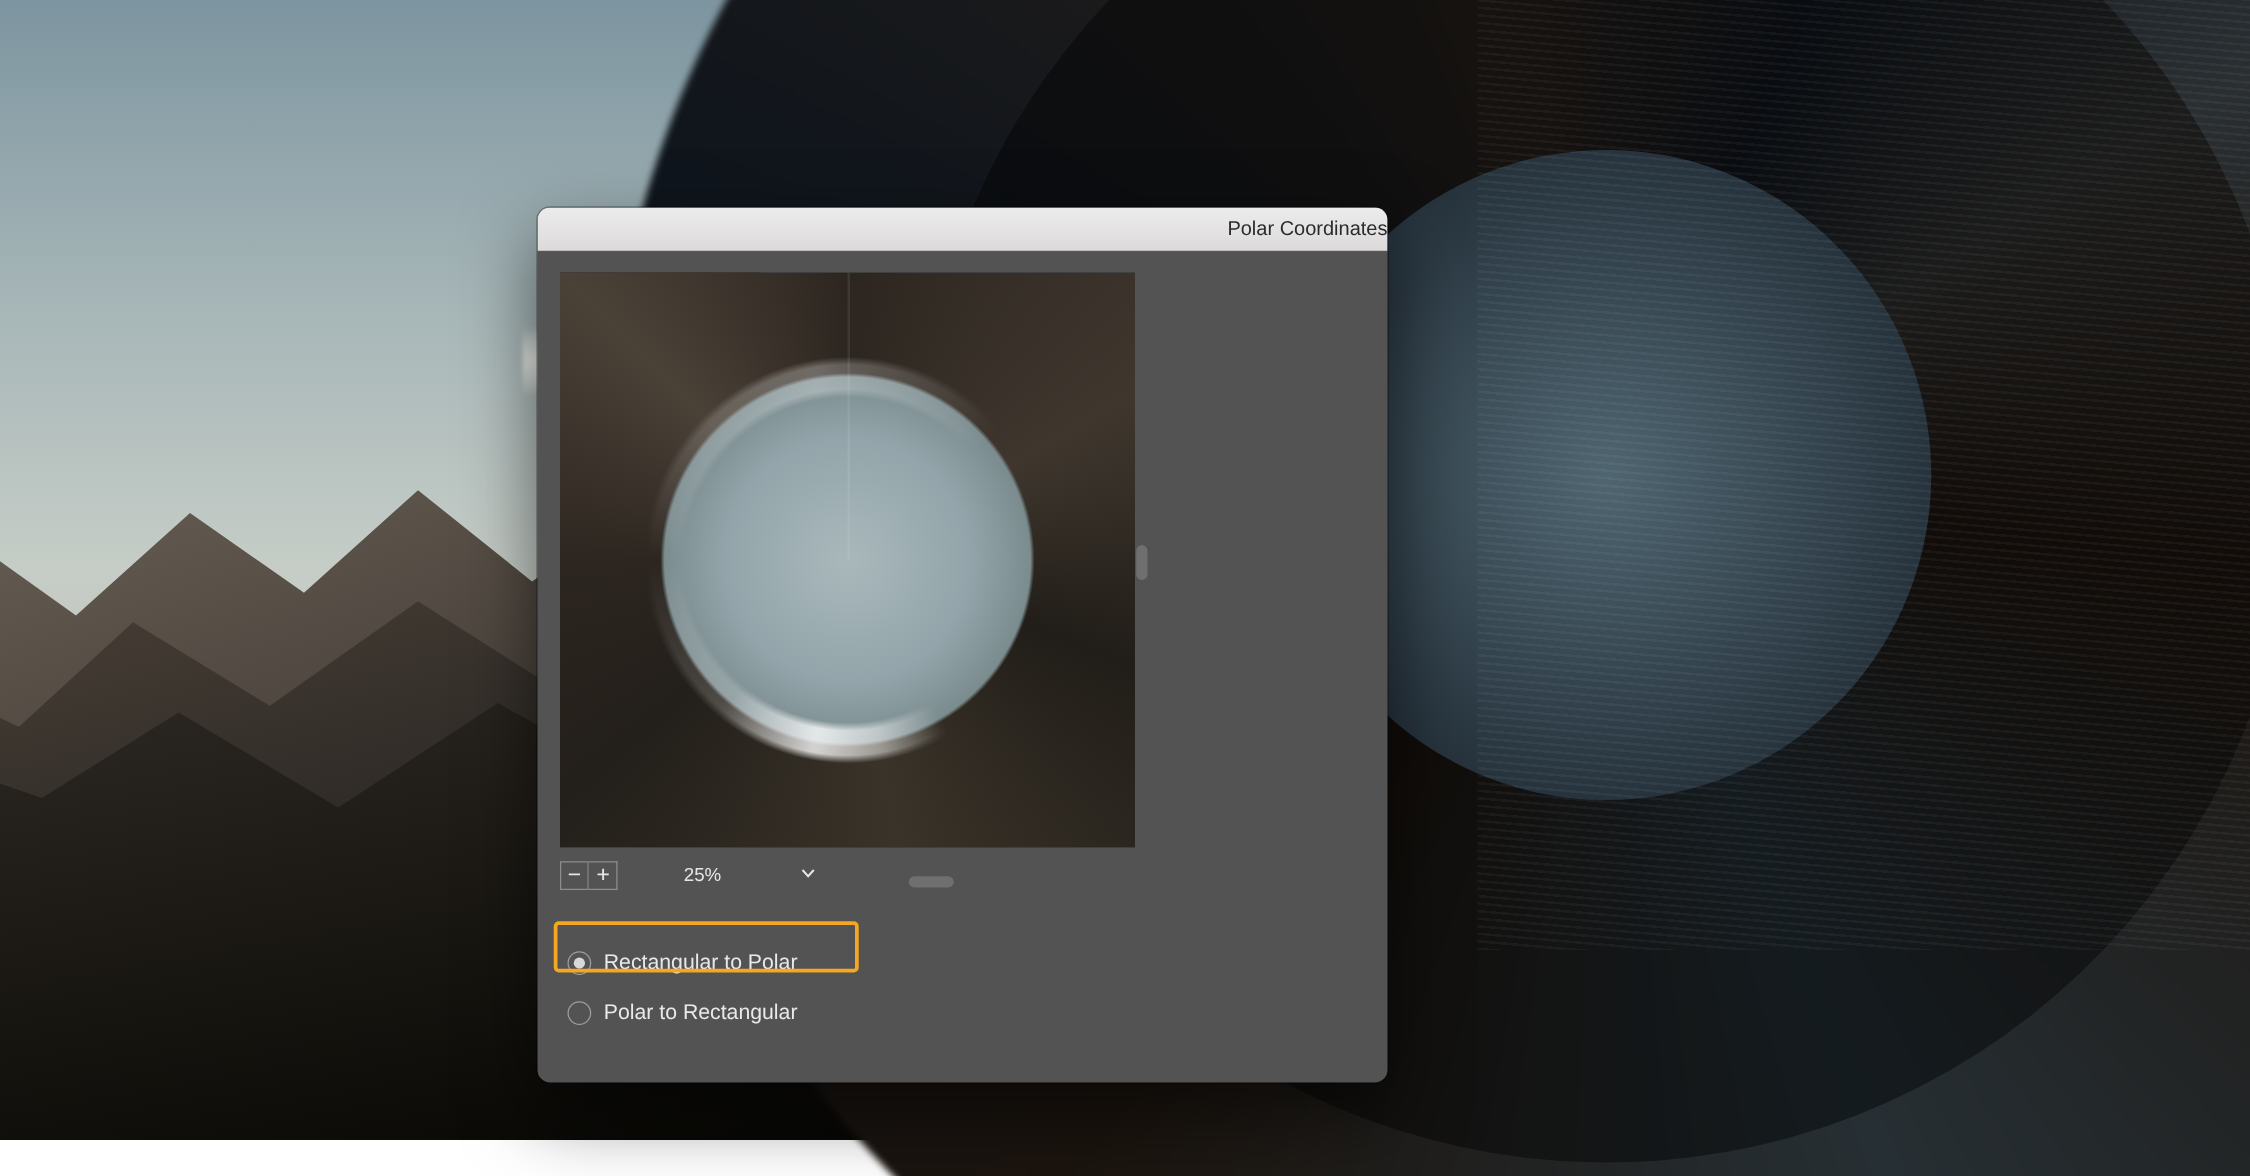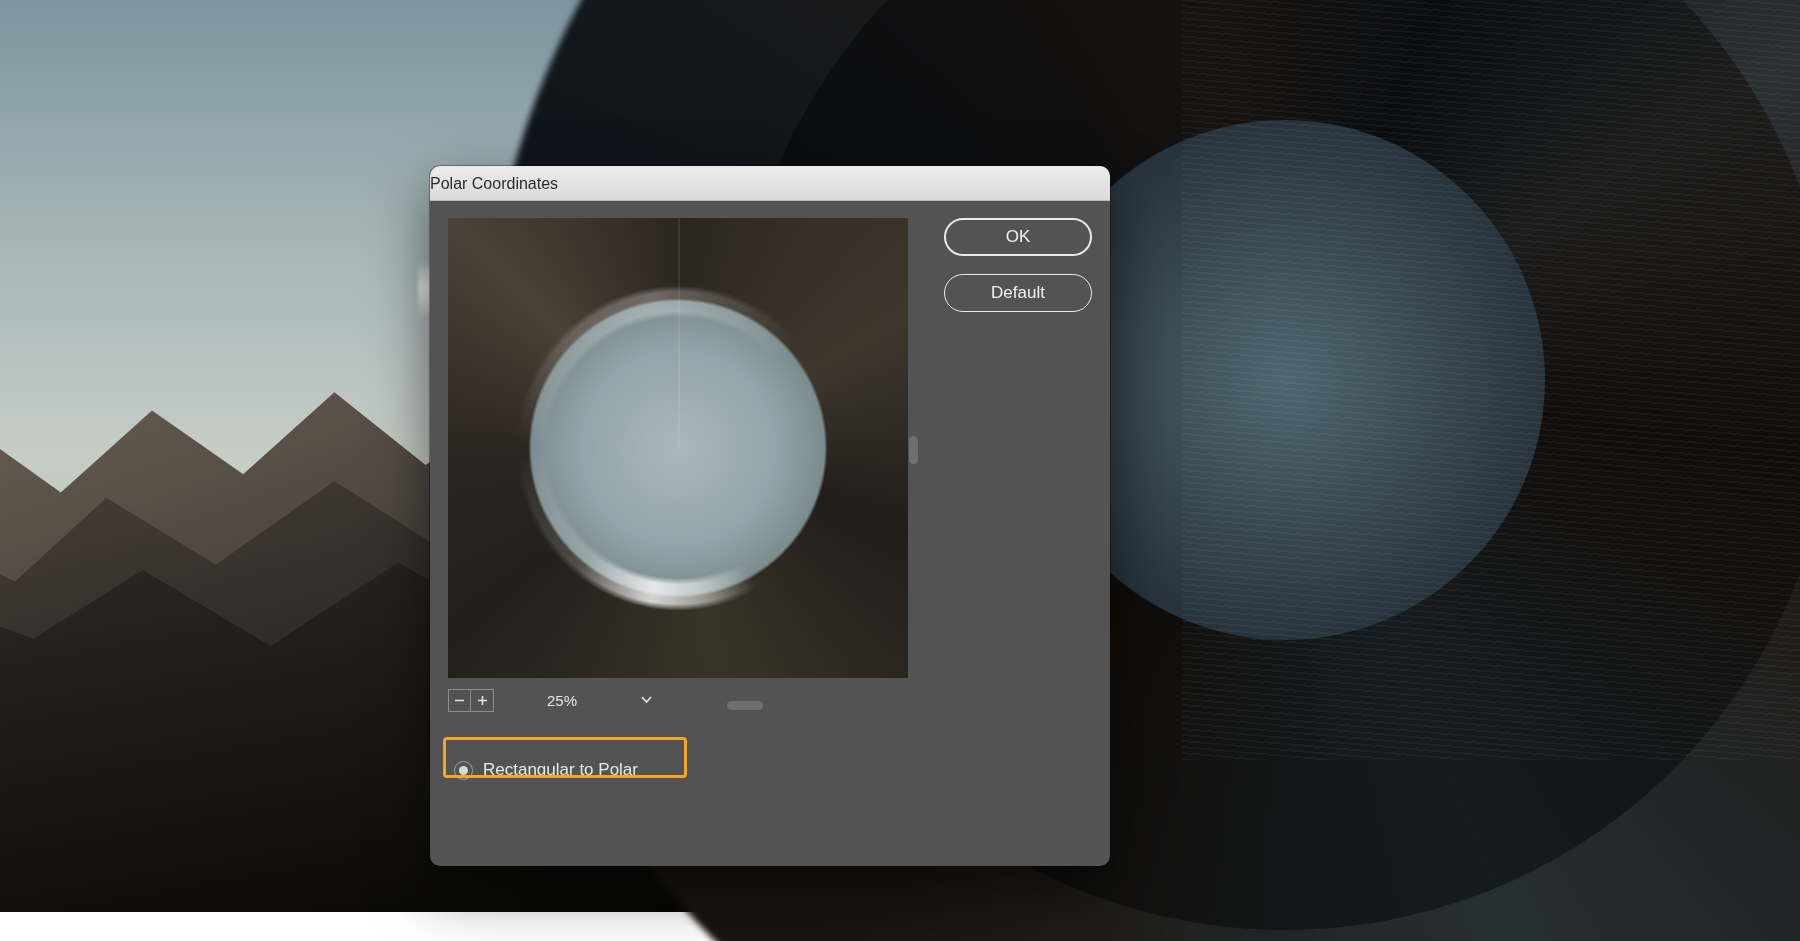--- a/index.html
+++ b/index.html
@@ -27,21 +27,21 @@
   .bg-right .streaks{position:absolute; top:0; left:40%; width:60%; height:100%; background:repeating-linear-gradient(5deg,rgba(200,210,215,.05) 0 2px,transparent 2px 6px); mix-blend-mode:screen;}
 
   
   .dialog {
     position:absolute; left:430px; top:166px; width:680px; height:700px;
     background:#535353; border-radius:10px; box-shadow:0 25px 60px rgba(0,0,0,.55),0 0 0 1px rgba(0,0,0,.3);
     color:#e8e8e8; font-size:16px;
   }
   .titlebar{
     height:35px; background:linear-gradient(#edecec,#dcdadb); border-radius:10px 10px 0 0;
-    border-bottom:1px solid #bdbcbc; text-align:left; line-height:35px;
+    border-bottom:1px solid #bdbcbc; text-align:right; line-height:35px;
     font-size:16px; color:#2b2b2b; font-weight:400;
   }
   .content{position:absolute; left:18px; top:52px; right:18px; bottom:18px;}
   .preview-wrap{position:absolute; left:0; top:0; width:460px;}
   .preview{
     width:460px; height:460px; background:#323232; position:relative; overflow:hidden;
   }
   
   .preview .sky{position:absolute; inset:0; background:radial-gradient(circle at 50% 50%,#a9b8bb 0%,#93a5aa 30%,#7b8c8f 45%,transparent 46%);}
   .preview .ground{position:absolute; inset:0; background:conic-gradient(from -90deg,#2d2620 0deg,#4a4137 45deg,#2d2620 90deg,#3f372e 150deg,#211d18 200deg,#3a3329 260deg,#231f1a 320deg,#2d2620 360deg);
@@ -134,26 +134,26 @@
         <div class="zm-caret">
           <span>
             <svg width="13" height="13" viewBox="0 0 13 13">
                 <polyline points="2,4 6.5,9 11,4" fill="none" stroke="#e6e6e6" stroke-width="1.6"></polyline>
               </svg>
           </span>
         </div>
       </div>
     </div>
 
-    <div class="buttons">
-      <div class="btn primary">OK</div>
-      <div class="btn">Default</div>
-    </div>
 
     <div class="radios">
       <div class="radio-row">
         <span class="radio checked"></span>
         <span>Rectangular to Polar</span>
+      </div>
+      <div class="radio-row">
+        <span class="radio"></span>
+        <span>Polar to Rectangular</span>
       </div>
     </div>
     <div class="highlight"></div>
   </div>
 </div>
 
 </body></html>

